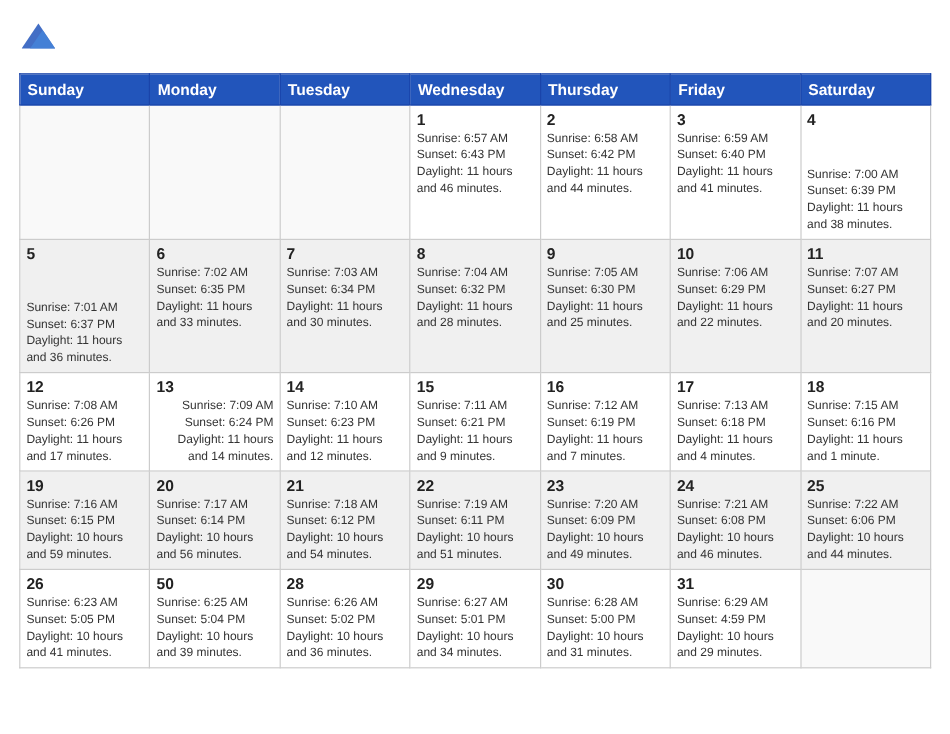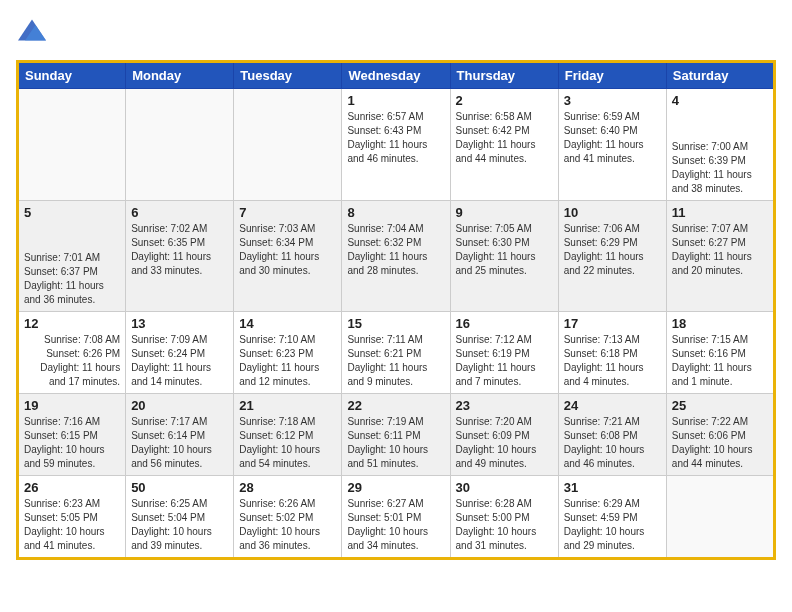--- a/index.html
+++ b/index.html
@@ -43,21 +43,21 @@
       font-weight: normal;
       color: #222;
     }
     .location {
       font-size: 15px;
       color: #444;
     }
     .calendar {
       width: 100%;
       border-collapse: collapse;
-      border: 3px solid #eab308;
+      border: 1px solid #eab308;
     }
     .calendar th {
       background: #2255bb;
       color: #fff;
       text-align: left;
       padding: 5px 6px;
       font-size: 13px;
       font-weight: bold;
       border: 1px solid #1a44aa;
     }
@@ -206,28 +206,28 @@
             <div class="day-number">11</div>
             <div class="day-info" style="white-space: pre-line;">Sunrise: 7:07 AM
 Sunset: 6:27 PM
 Daylight: 11 hours
 and 20 minutes.</div>
           </td>
         </tr>
         <tr class="row-white">
           <td>
             <div class="day-number">12</div>
-            <div class="day-info" style="white-space: pre-line; text-align: right;">Sunrise: 7:08 AM
+            <div class="day-info" style="white-space: pre-line;">Sunrise: 7:08 AM
 Sunset: 6:26 PM
 Daylight: 11 hours
 and 17 minutes.</div>
           </td>
           <td>
             <div class="day-number">13</div>
-            <div class="day-info" style="white-space: pre-line;">Sunrise: 7:09 AM
+            <div class="day-info" style="white-space: pre-line; text-align: right;">Sunrise: 7:09 AM
 Sunset: 6:24 PM
 Daylight: 11 hours
 and 14 minutes.</div>
           </td>
           <td>
             <div class="day-number">14</div>
             <div class="day-info" style="white-space: pre-line;">Sunrise: 7:10 AM
 Sunset: 6:23 PM
 Daylight: 11 hours
 and 12 minutes.</div>

